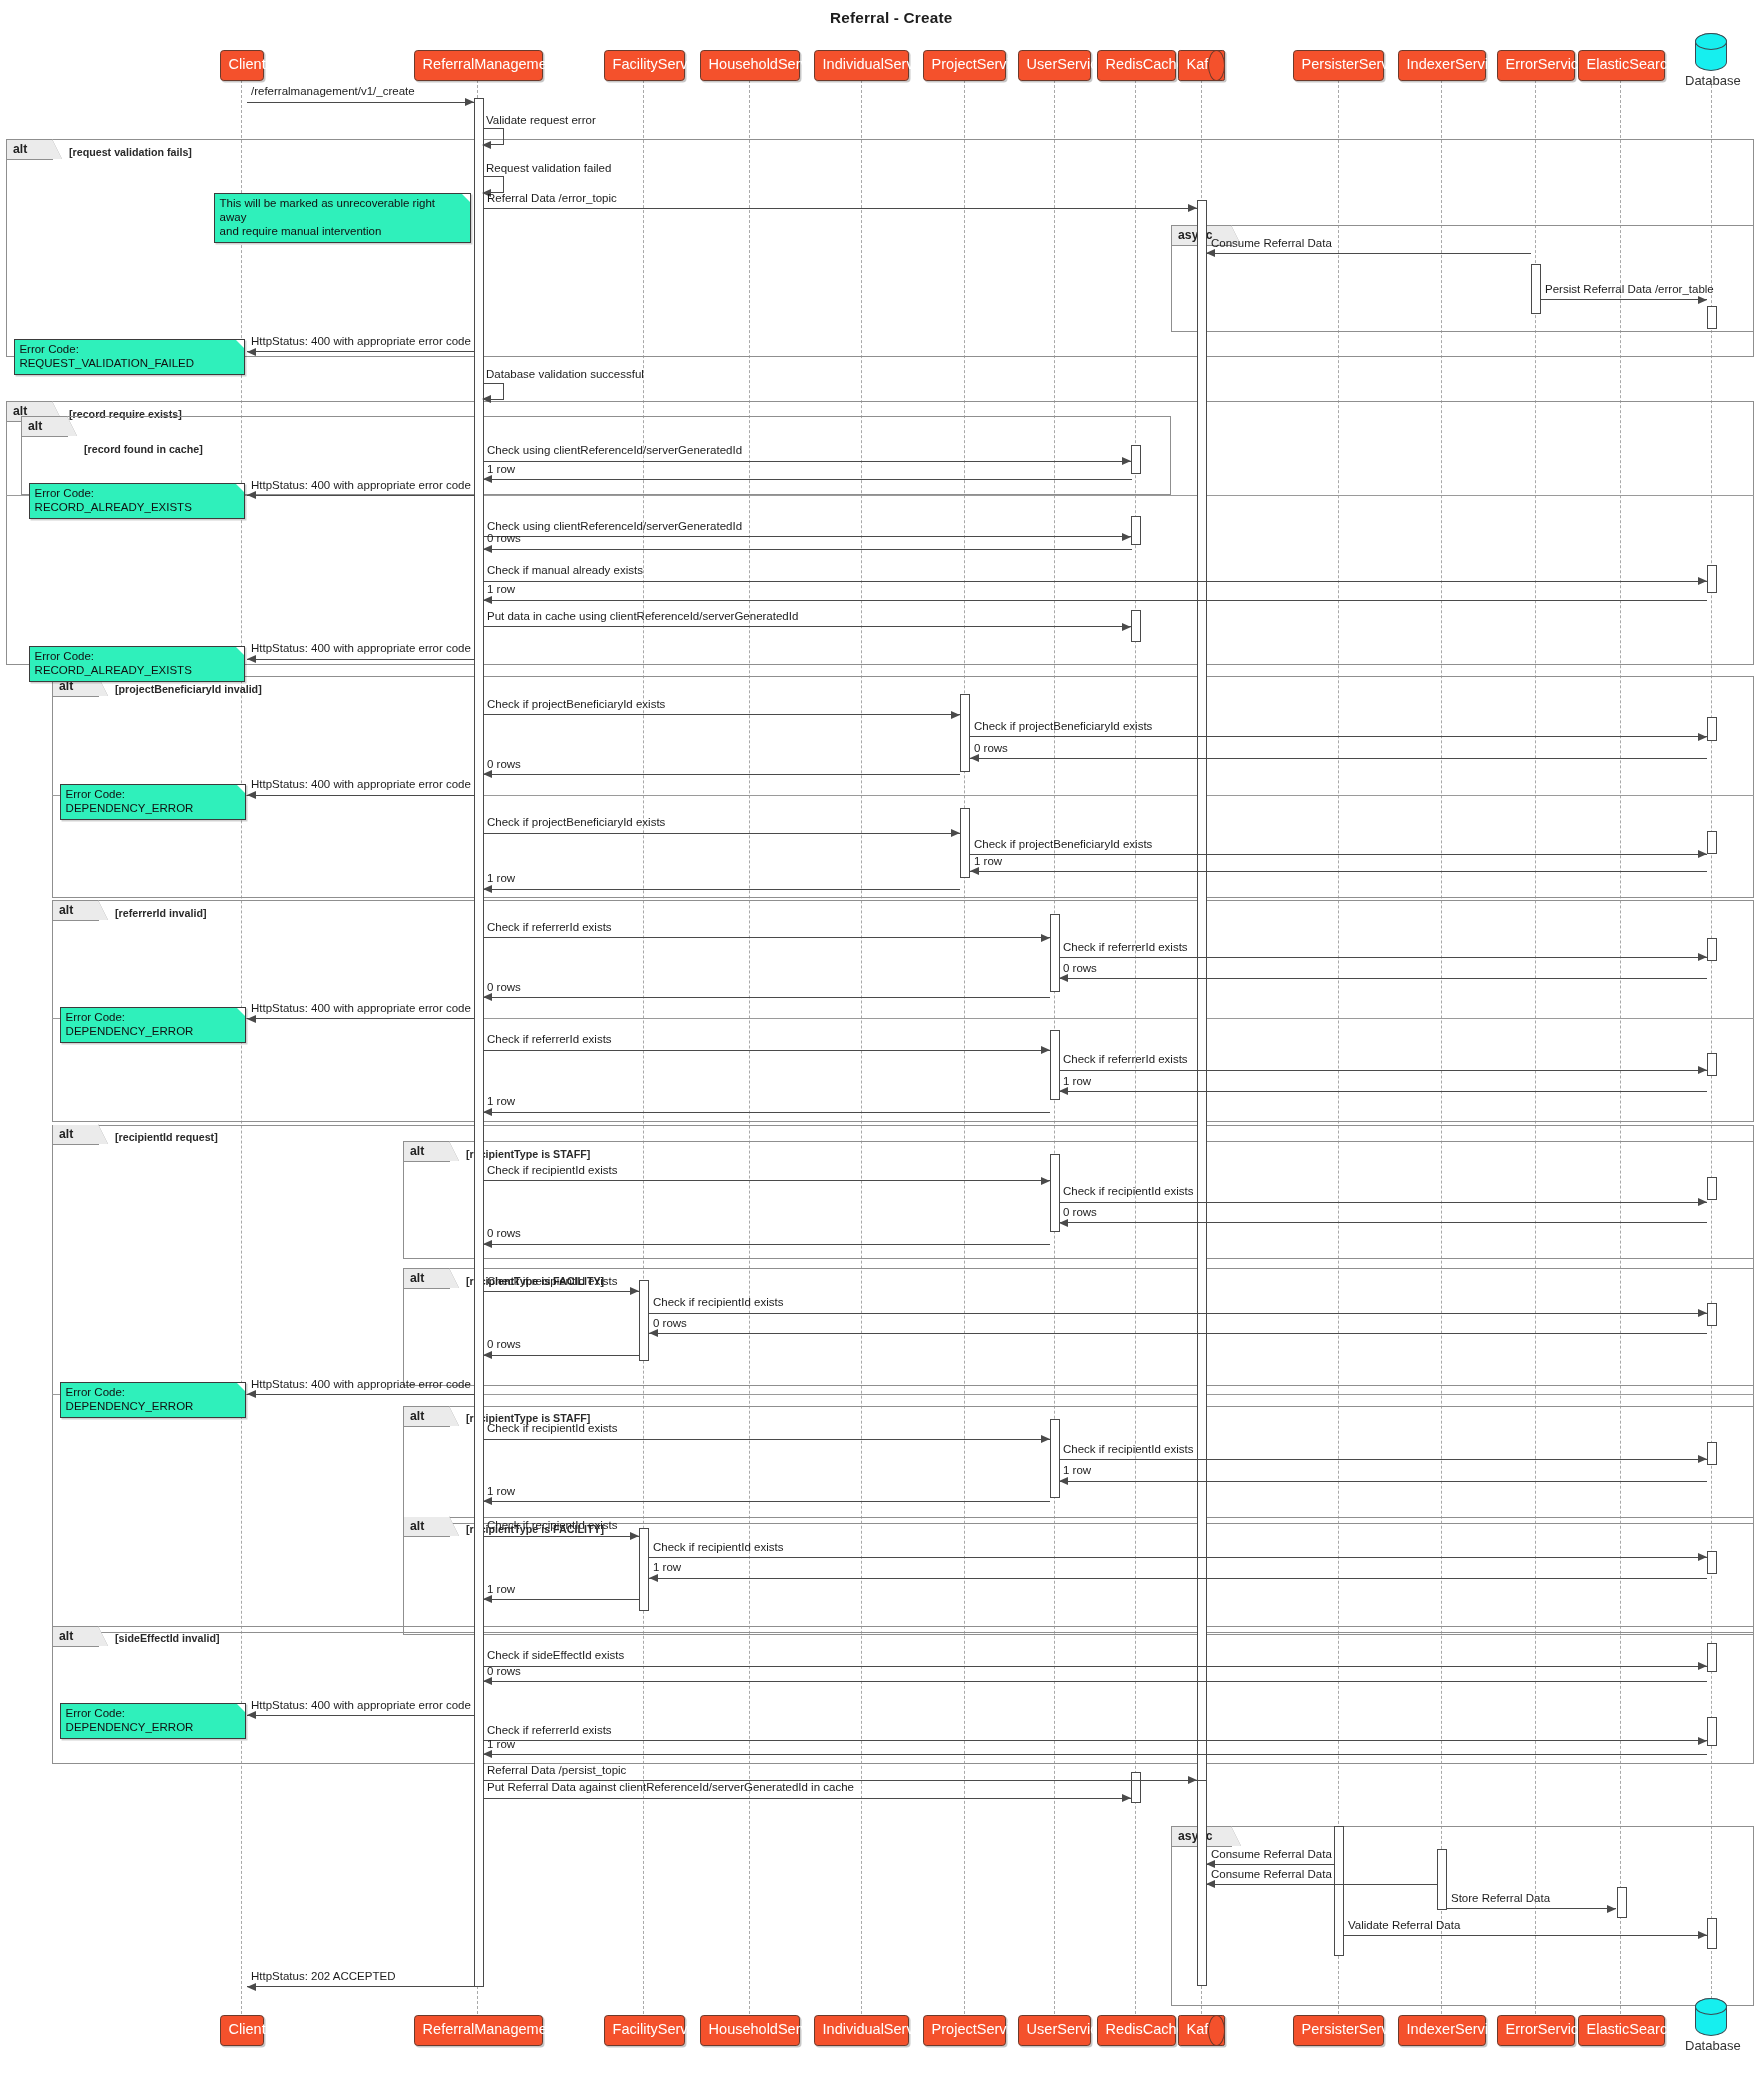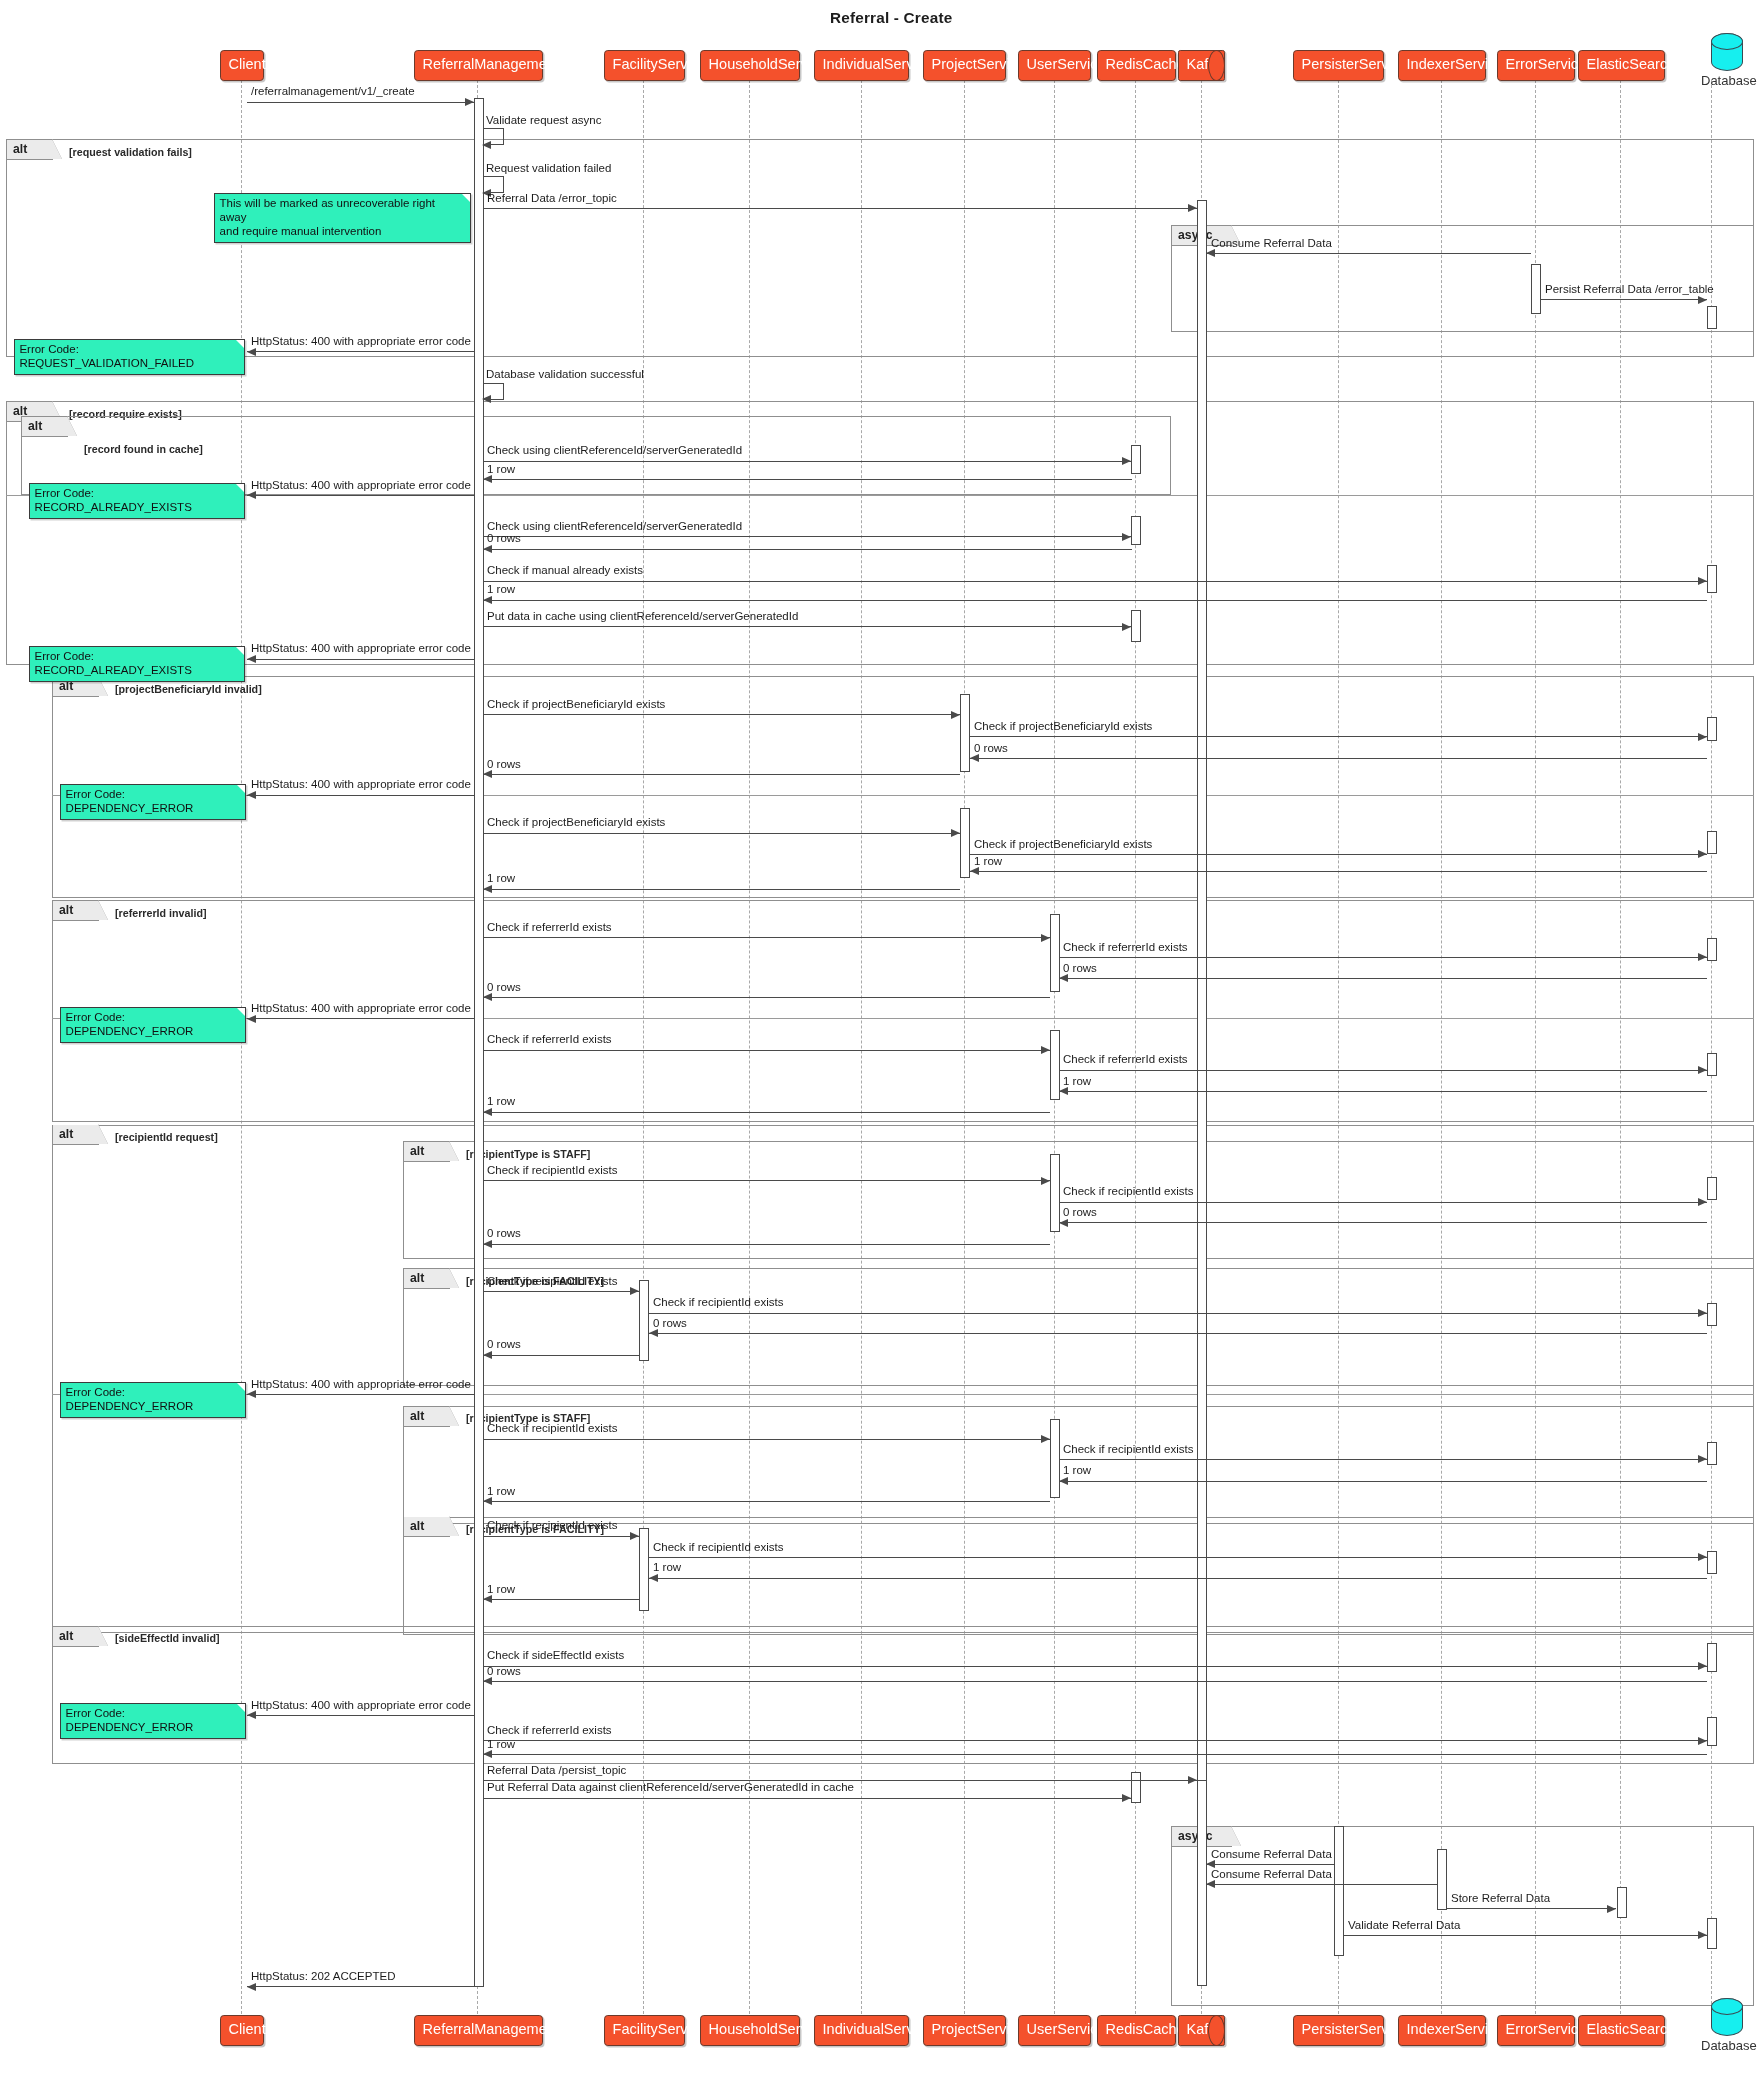--- a/index.html
+++ b/index.html
@@ -21,21 +21,21 @@
     white-space:nowrap;padding:0 7.6px;height:31px;
     box-shadow:1.5px 1.5px 0 rgba(0,0,0,.22);
   }
   .participant.queue{border-radius:2.3px;}
   .queue-cap{
     position:absolute;right:-0.8px;top:-1.5px;width:17px;height:31px;box-sizing:border-box;
     border:1.5px solid #6b3a2c;border-radius:50%/50%;background:#f4512c;
   }
 
   
-  .db-actor{position:absolute;margin-left:16px;}
+  .db-actor{position:absolute;}
   .db-cyl{
     position:relative;width:32px;height:38px;margin:0 auto;
     background:#16efef;border:1.5px solid #3b4a52;border-radius:16px/9.2px;
     box-sizing:border-box;
   }
   .db-cyl:after{
     content:"";position:absolute;left:-1.5px;top:-1.5px;width:32px;height:17px;
     border:1.5px solid #3b4a52;border-radius:16px/8.4px;box-sizing:border-box;background:#16efef;
   }
   .db-label{font-size:13px;color:#333;text-align:center;margin-top:1.5px;white-space:nowrap;}
@@ -200,21 +200,21 @@
       <div class="activation" style="left: 1437px; top: 1849px; height: 61px;"></div>
       <div class="activation" style="left: 1617px; top: 1887px; height: 31px;"></div>
       <div class="activation" style="left: 1707px; top: 1918px; height: 31px;"></div>
     </div>
   <div id="layer-messages">
       <div class="msg" style="left: 247px; top: 102px; width: 227px;"></div>
       <div class="arrowhead right" style="left: 465px; top: 98px;"></div>
       <div class="msg-label" style="left: 251px; top: 86px;">/referralmanagement/v1/_create</div>
       <div class="selfcall" style="left: 483px; top: 128px; width: 21.4px; height: 17px;"></div>
       <div class="arrowhead left" style="left: 482px; top: 141px;"></div>
-      <div class="msg-label" style="left: 486px; top: 115px;">Validate request async</div>
+      <div class="msg-label" style="left: 486px; top: 115px;">Validate request error</div>
       <div class="selfcall" style="left: 483px; top: 176px; width: 21.4px; height: 17px;"></div>
       <div class="arrowhead left" style="left: 482px; top: 189px;"></div>
       <div class="msg-label" style="left: 486px; top: 163px;">Request validation failed</div>
       <div class="msg" style="left: 483px; top: 208px; width: 714px;"></div>
       <div class="arrowhead right" style="left: 1188px; top: 204px;"></div>
       <div class="msg-label" style="left: 487px; top: 193px;">Referral Data /error_topic</div>
       <div class="msg" style="left: 1206px; top: 253px; width: 325px;"></div>
       <div class="arrowhead left" style="left: 1206px; top: 249px;"></div>
       <div class="msg-label" style="left: 1211px; top: 238px;">Consume Referral Data</div>
       <div class="msg" style="left: 1540px; top: 299px; width: 167px;"></div>

